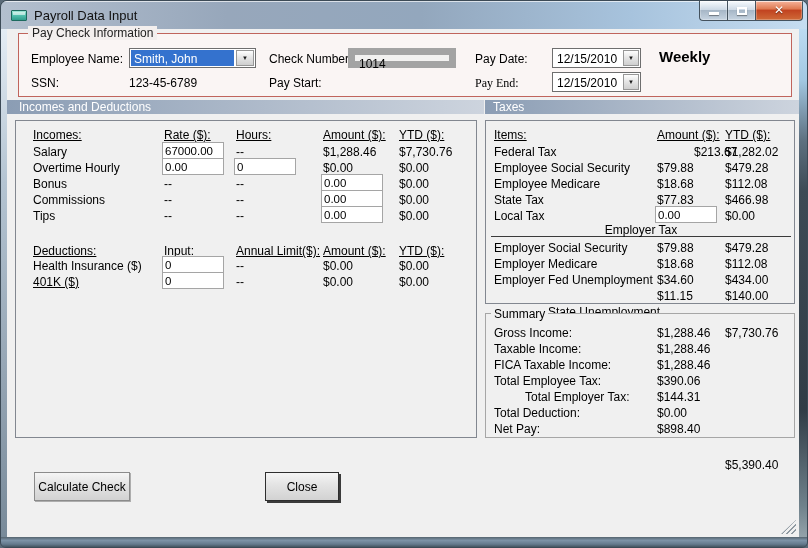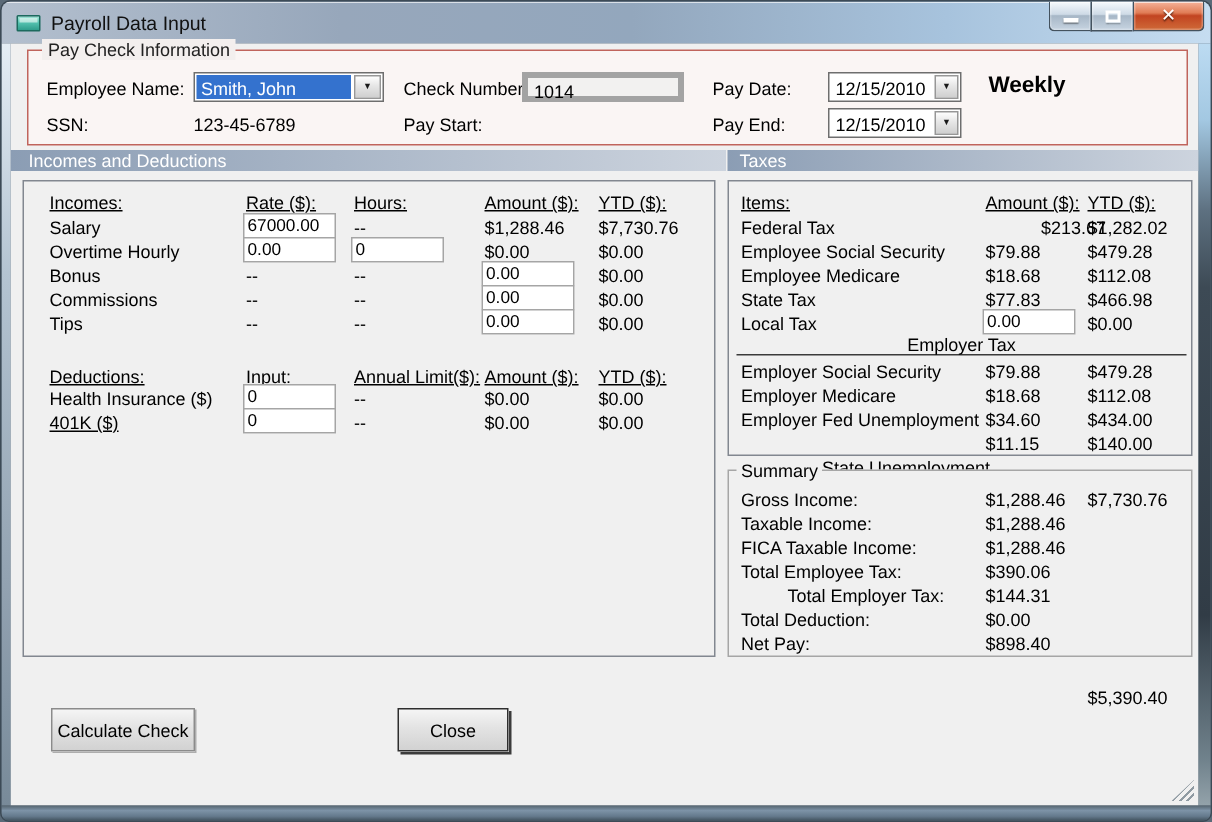--- a/index.html
+++ b/index.html
@@ -60,21 +60,21 @@
   .combo .sel { position:absolute; left:1px; top:1px; bottom:1px; right:21px;
       background:#3472ce; color:#fff; padding:2px 0 0 3px; }
   .dd-btn { position:absolute; right:1px; top:1px; bottom:1px; width:18px;
       background:linear-gradient(180deg,#fefefe 0%,#e6e6e6 45%,#cfcfcf 100%);
       border:1px solid #979797; display:flex; align-items:center; justify-content:center;
       font-size:6px; color:#1a1a1a; }
   .picker { position:absolute; height:20px; border:1px solid #6e6e6e; background:#fff; }
   .picker .val { position:absolute; left:4px; top:3px; }
   .picker .dd-btn { width:16px; }
 
-  .textbox-gray { position:absolute; height:20px; border:4px solid #a3a3a3; background:#f2f1f0;
+  .textbox-gray { position:absolute; height:20px; border:7px solid #a3a3a3; background:#f2f1f0;
       padding:2px 0 0 4px; }
 
   
   .section-bar { position:absolute; top:99px; height:14px; color:#fff; font-size:12px;
       line-height:14px; background:linear-gradient(90deg,#8b9db4 0%,#cdd4de 100%); }
 
   
   .panel { position:absolute; border:1px solid #828790; background:#f0f0f0; }
   .groupbox { position:absolute; border:1px solid #a6a6a6; background:#f0f0f0; }
   .groupbox-label { position:absolute; background:#f0f0f0; padding:0 3px; }
@@ -135,21 +135,21 @@
     <div class="dd-btn">▼</div>
   </div>
 
   <div class="abs" style="left:658px;top:47px;font-size:15px;font-weight:bold;">Weekly</div>
 
   <div class="abs" style="left:30px;top:75px;">SSN:</div>
   <div class="abs" style="left:128px;top:75px;">123-45-6789</div>
 
   <div class="abs" style="left:268px;top:75px;">Pay Start:</div>
 
-  <div class="abs" style="left:474px;top:75px;">Pay End:</div>
+  <div class="abs" style="left:474px;top:75px;font-family:Liberation Serif, serif;">Pay End:</div>
   <div class="picker" style="left:551px;top:71px;width:89px;">
     <div class="val">12/15/2010</div>
     <div class="dd-btn">▼</div>
   </div>
 
   <div class="section-bar" style="left:6px;width:477px;">
     <span style="margin-left:12px;">Incomes and Deductions</span>
   </div>
   <div class="section-bar" style="left:484px;width:314px;">
     <span style="margin-left:8px;">Taxes</span>

